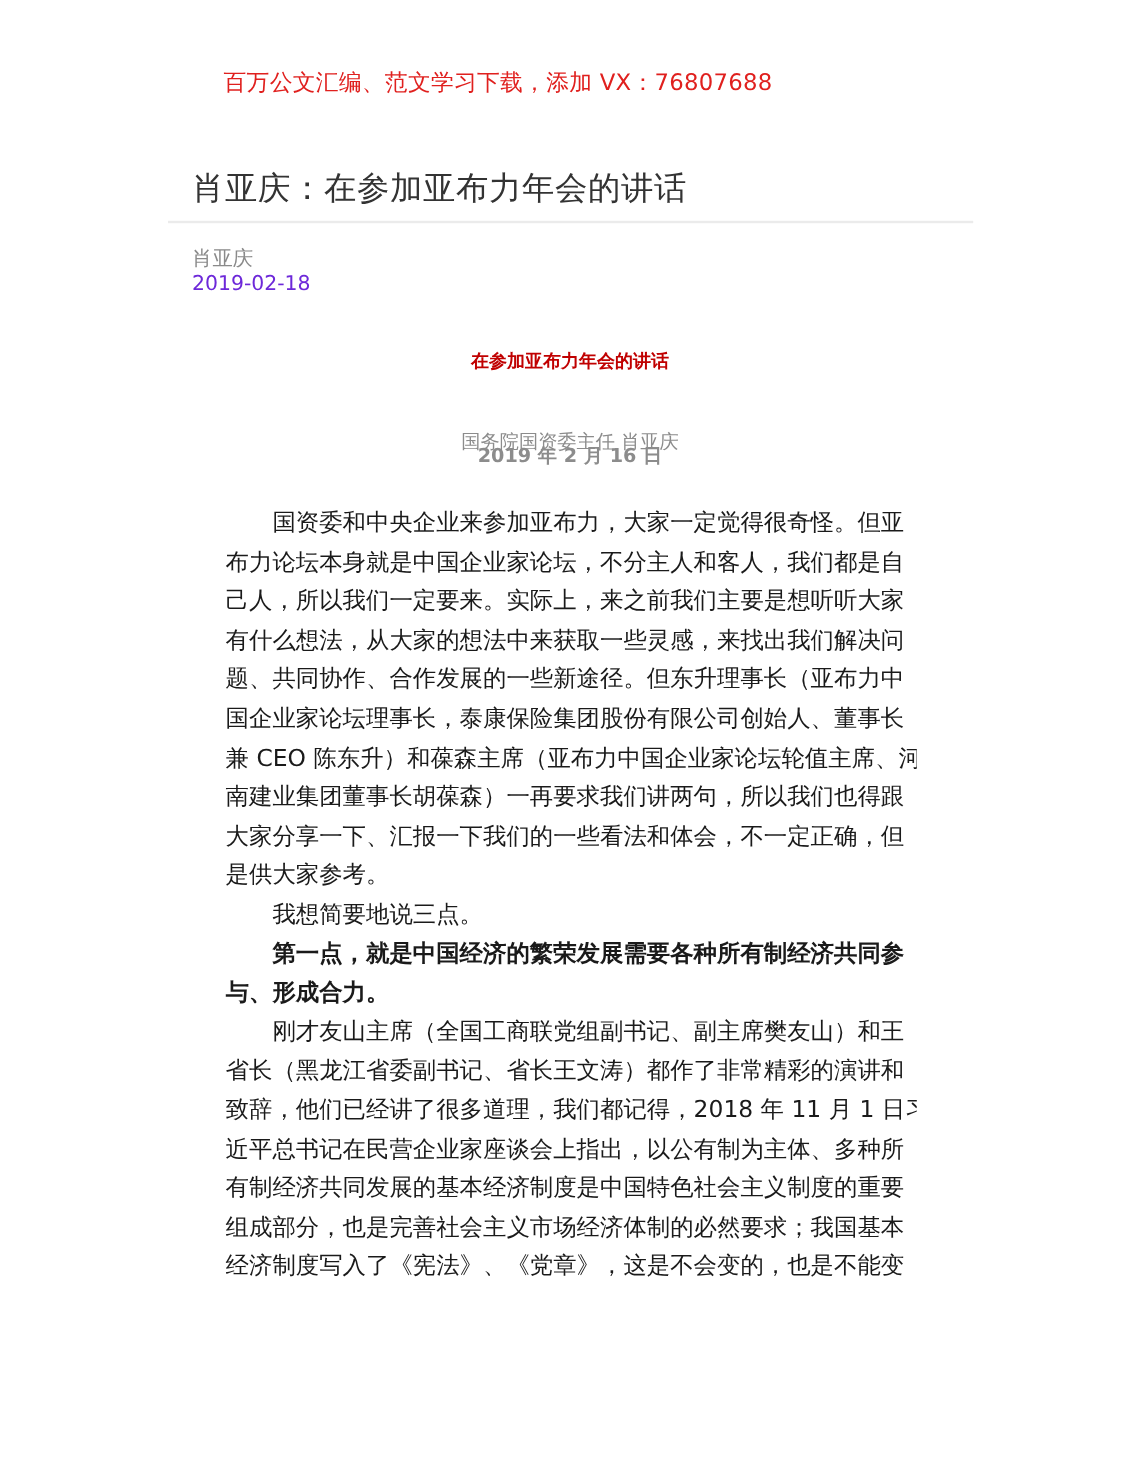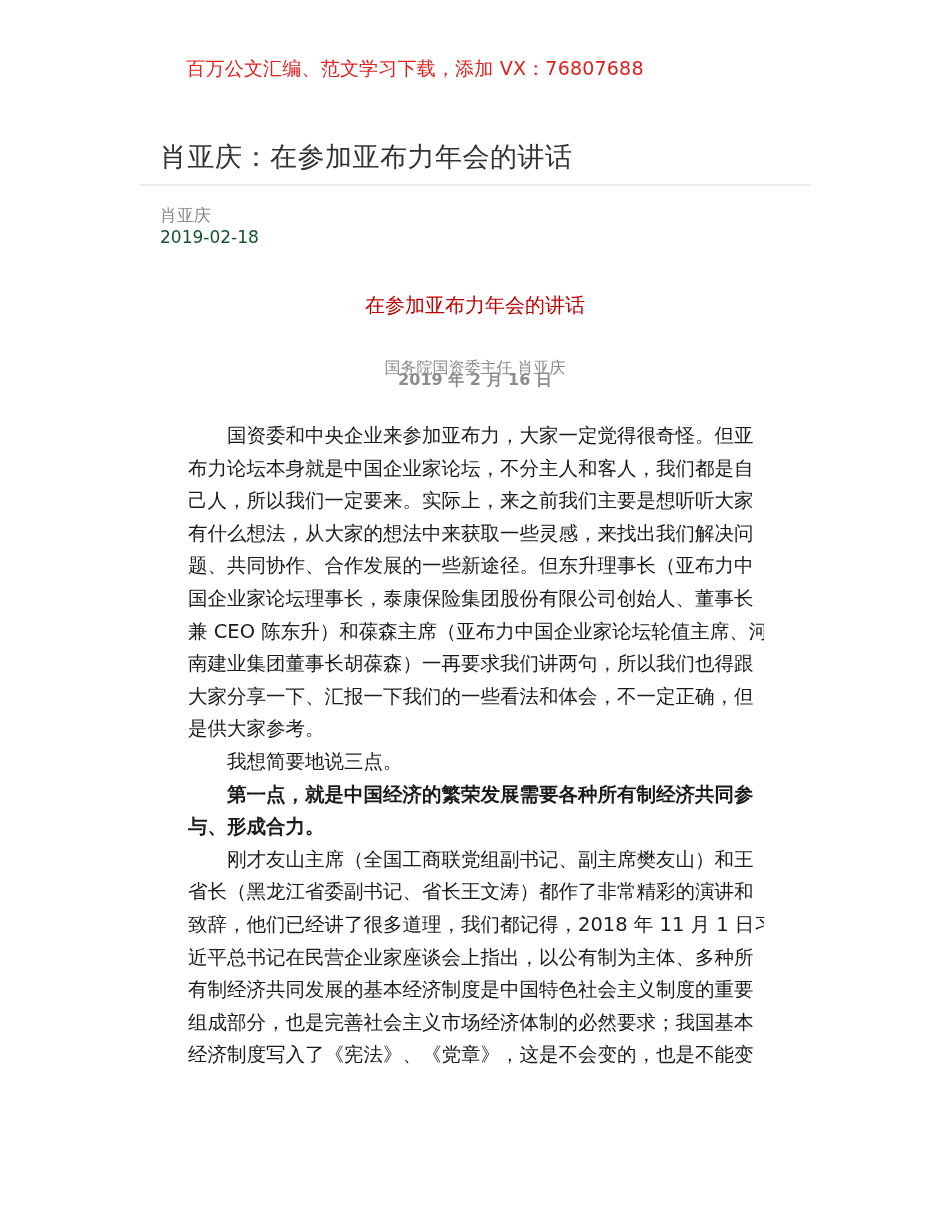--- a/index.html
+++ b/index.html
@@ -15,25 +15,25 @@
       font-size: 27px; color: #333333; font-weight: normal; letter-spacing: 0.5px;
     }
     .divider {
       position: absolute; top: 184px; left: 140px; width: 671px; height: 2px;
       background: #ebebeb;
     }
     .meta-author {
       position: absolute; top: 204px; left: 160px; font-size: 17px; color: #8a8a8a;
     }
     .meta-date {
-      position: absolute; top: 227px; left: 160px; font-size: 17px; color: #14532d;
+      position: absolute; top: 227px; left: 160px; font-size: 17px; color: #6d28d9;
     }
 
     .doc-head { position: absolute; left: 0; width: 950px; text-align: center; }
-    .doc-title { top: 292px; color: #c00000; font-weight: normal; font-size: 20px; }
+    .doc-title { top: 292px; color: #c00000; font-weight: bold; font-size: 15px; }
     .doc-date  { top: 326px; color: #8c8c8c; font-weight: bold; font-size: 16px; margin-top: 44px; }
     .doc-byline{ top: 358px; color: #8c8c8c; font-size: 16px; }
 
     .body {
       position: absolute; top: 420px; left: 188px; width: 576px;
       font-size: 19.5px; line-height: 32.6px; color: #1a1a1a;
     }
     .line { display: block; white-space: nowrap; overflow: hidden; }
     .indent { padding-left: 39px; }
     .bold { font-weight: bold; }

